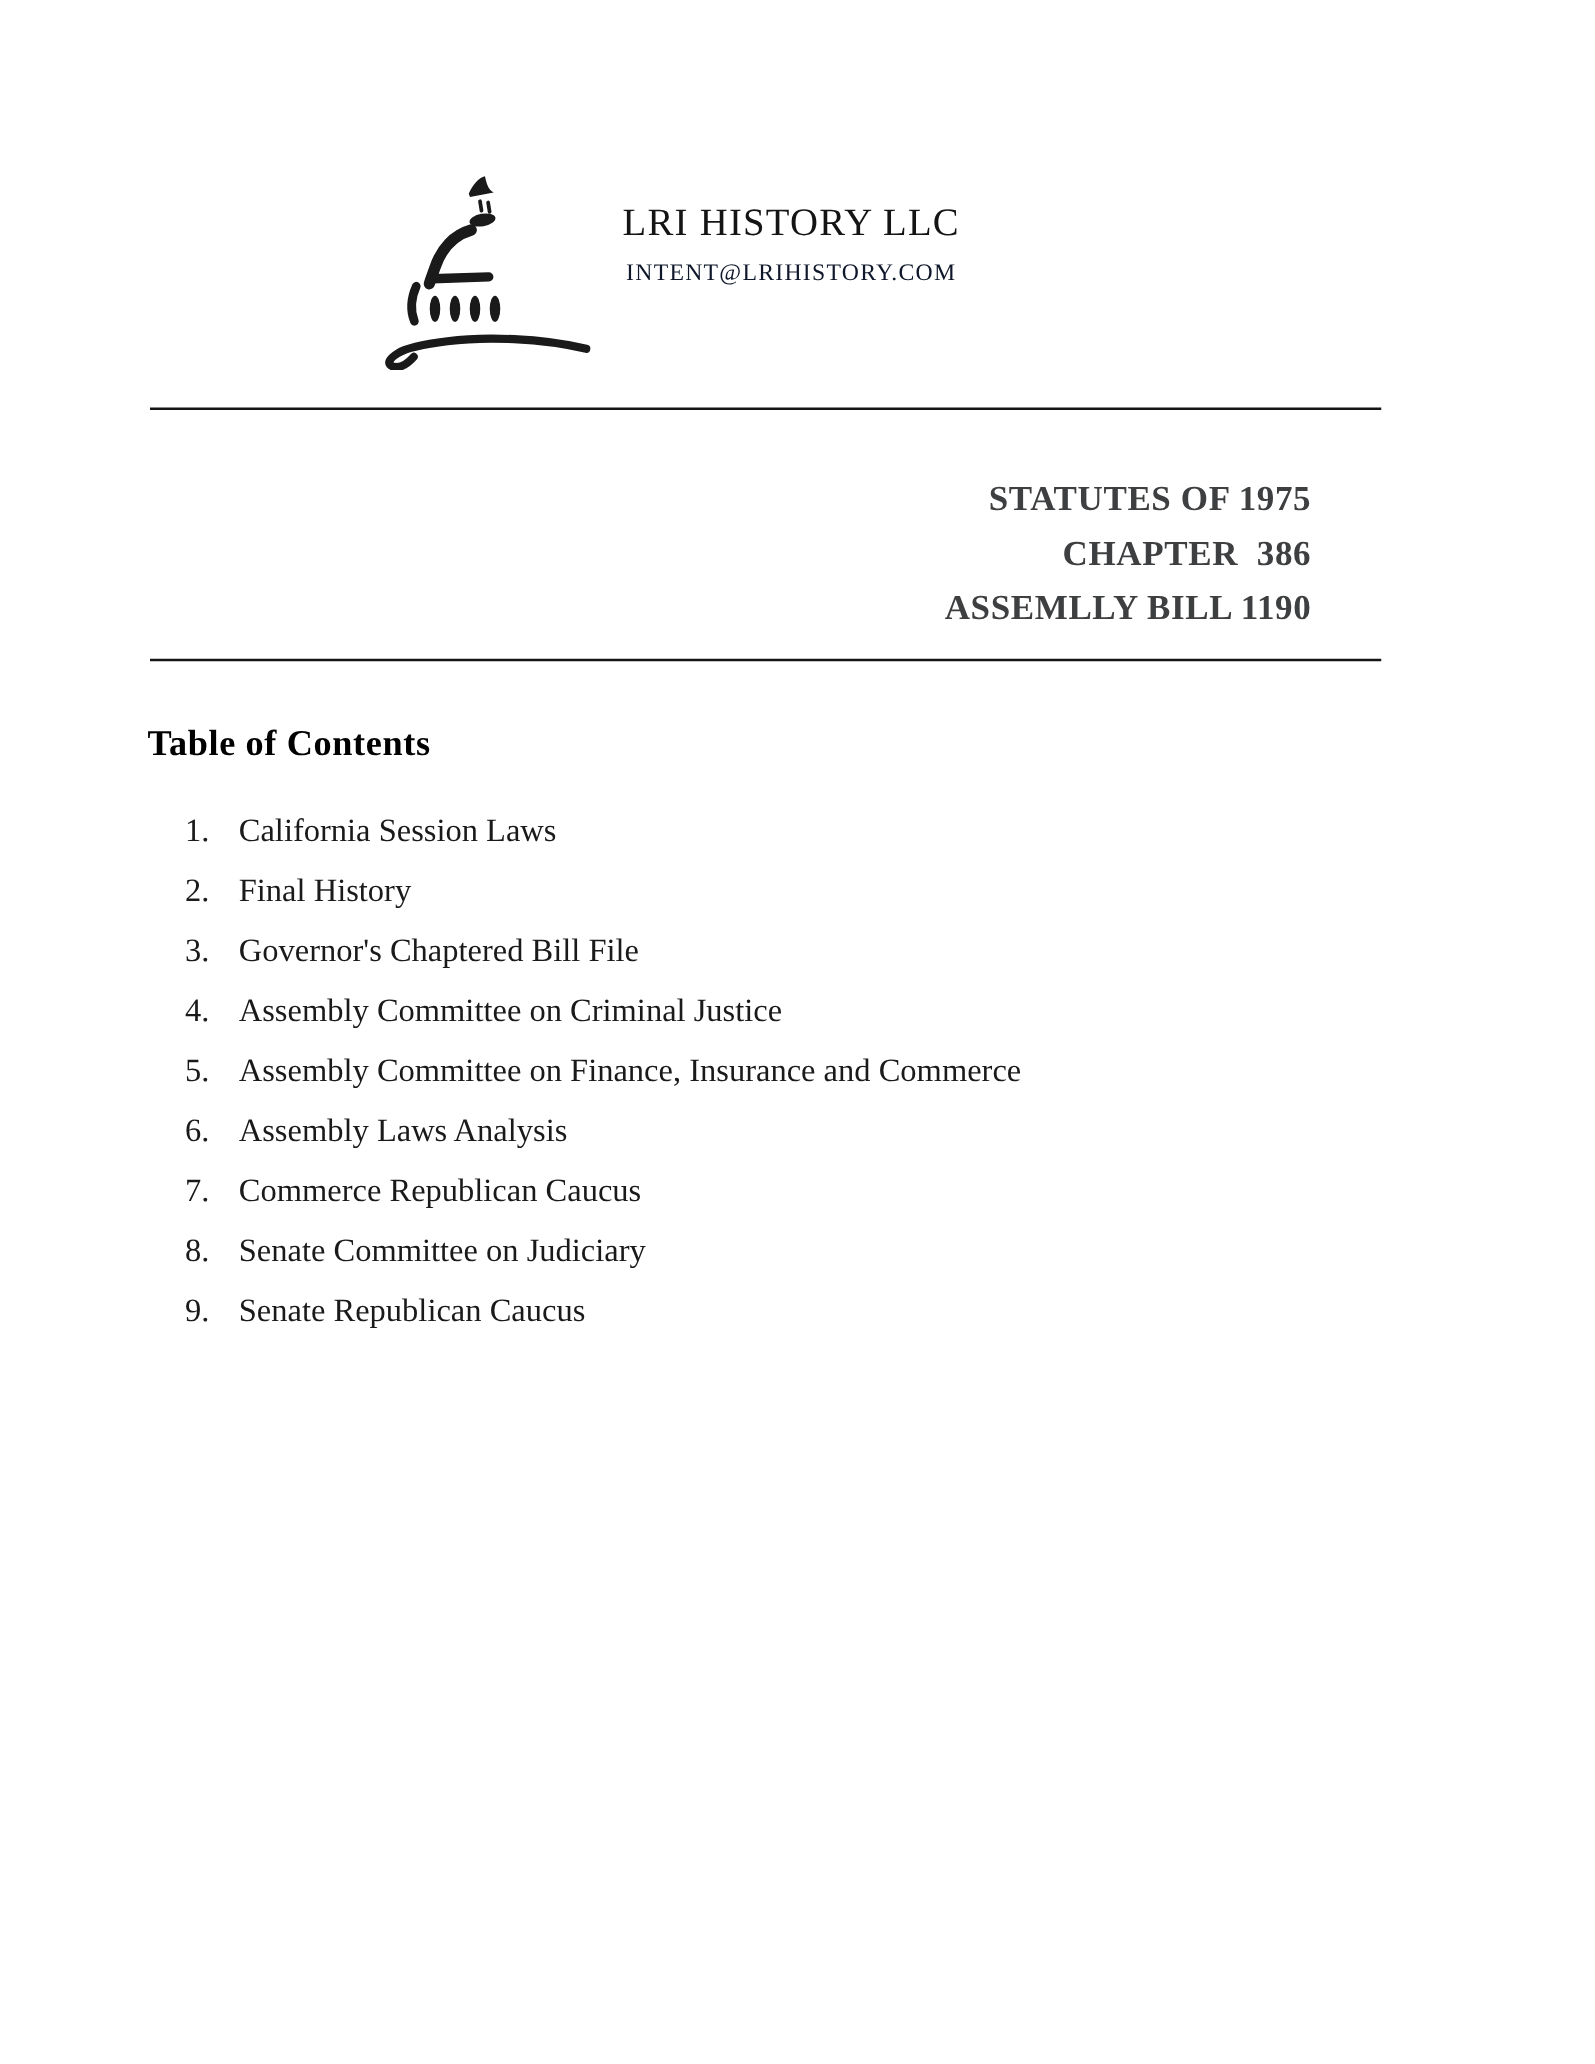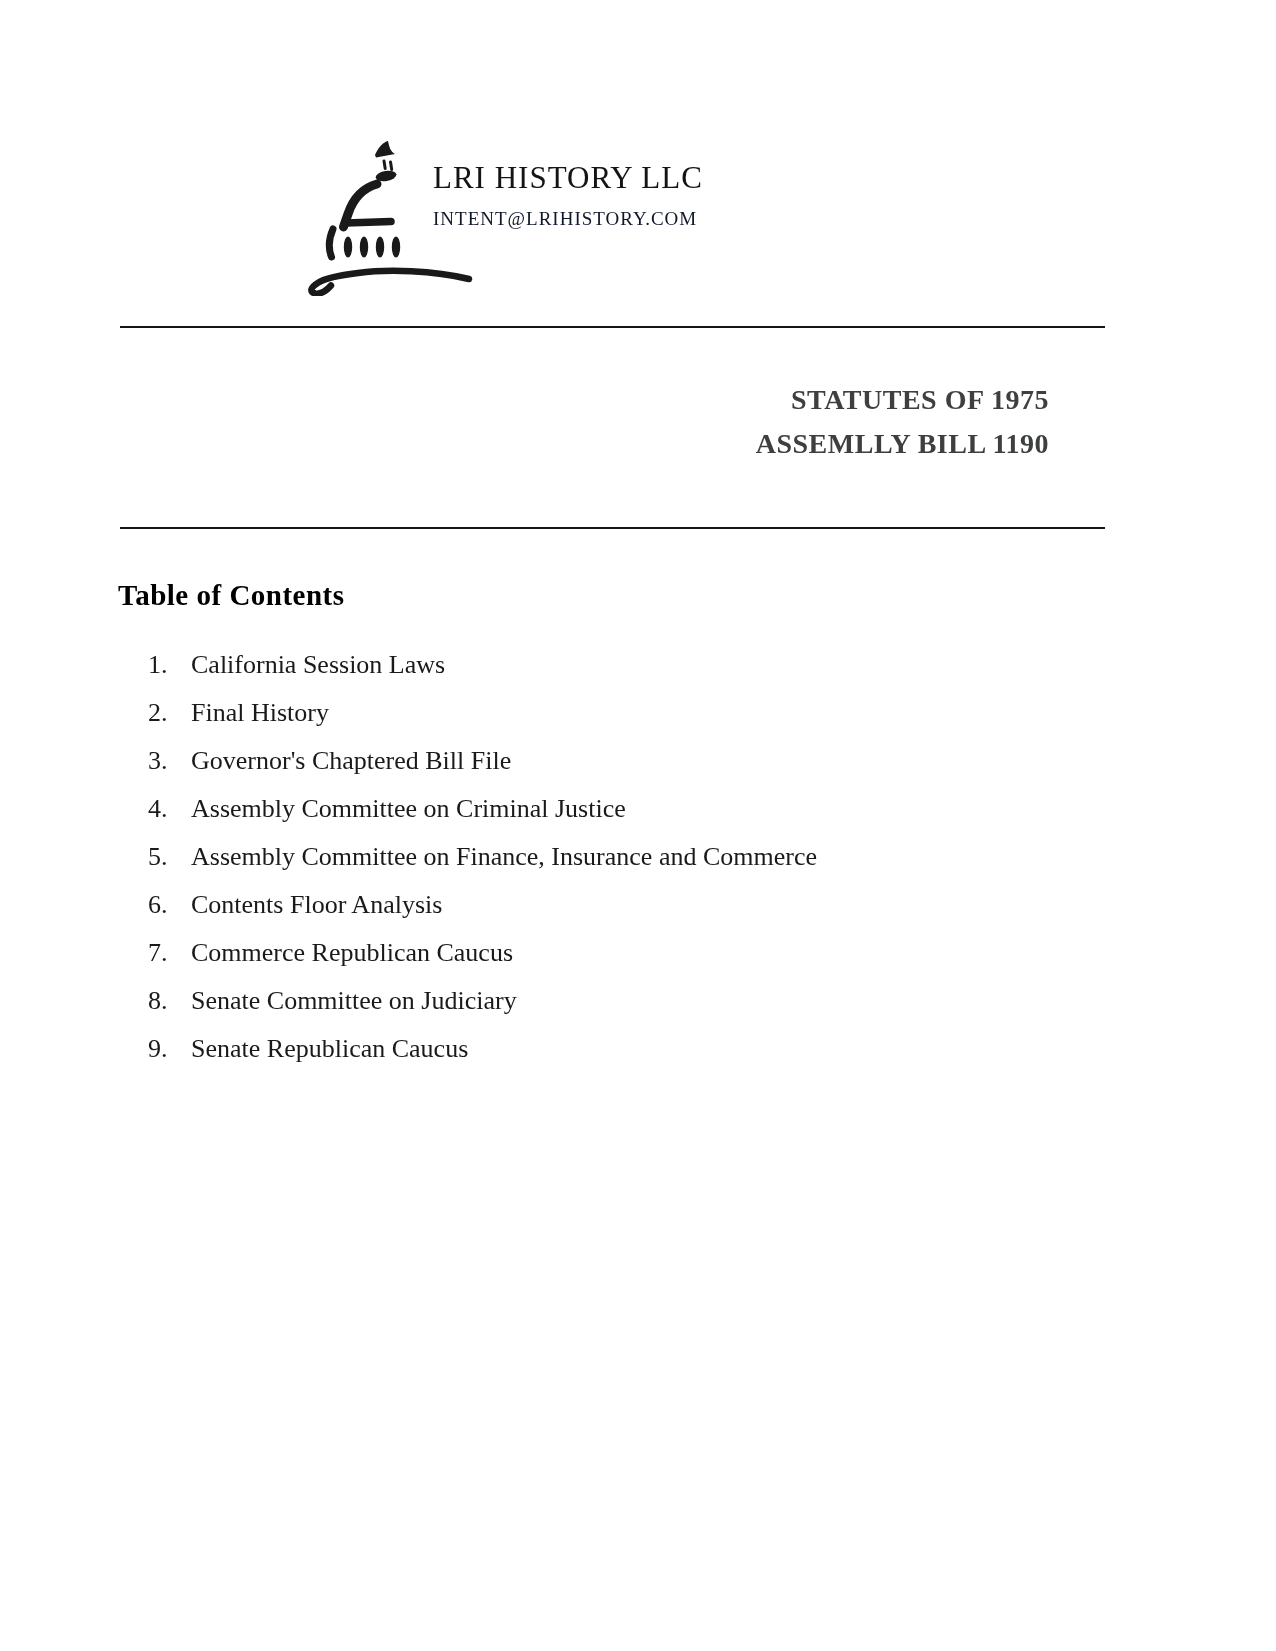--- a/index.html
+++ b/index.html
@@ -14,21 +14,21 @@
     background: #ffffff;
     overflow: hidden;
   }
   
   .logo {
     position: absolute; left: 293px; top: 126px;
     width: 182px; height: 170px;
   }
   .letterhead {
     position: absolute; left: 433px; top: 160px; width: 400px;
-    color: #1c1c1c;
+    text-align: center; color: #1c1c1c;
   }
   .company {
     font-size: 31px; line-height: 36px;
     letter-spacing: 1px; color: #141414;
   }
   .contact-line {
     font-size: 19px; line-height: 24px; margin-top: 11px;
     letter-spacing: 1px; color: #0f172a;
   }
   .contact-line.website { font-size: 18px; }
@@ -102,20 +102,21 @@
   <div class="letterhead">
     <div class="company">LRI HISTORY LLC</div>
     <div class="contact-line email">INTENT@LRIHISTORY.COM</div>
   </div>
 
   <div class="rule rule-top"></div>
   <div class="rule rule-bottom"></div>
 
   <div class="doc-info">
     <div>STATUTES OF 1975</div>
+    <div>CHAPTER  386</div>
     <div>ASSEMLLY BILL 1190</div>
   </div>
 
   <h1 class="toc-title">Table of Contents</h1>
 
   <ol class="toc-list">
     <li class="toc-item">
       <span class="toc-num">1.</span>
       <span class="toc-label">California Session Laws</span>
     </li>
@@ -130,21 +131,21 @@
     <li class="toc-item">
       <span class="toc-num">4.</span>
       <span class="toc-label">Assembly Committee on Criminal Justice</span>
     </li>
     <li class="toc-item">
       <span class="toc-num">5.</span>
       <span class="toc-label">Assembly Committee on Finance, Insurance and Commerce</span>
     </li>
     <li class="toc-item">
       <span class="toc-num">6.</span>
-      <span class="toc-label">Contents Floor Analysis</span>
+      <span class="toc-label">Assembly Laws Analysis</span>
     </li>
     <li class="toc-item">
       <span class="toc-num">7.</span>
       <span class="toc-label">Commerce Republican Caucus</span>
     </li>
     <li class="toc-item">
       <span class="toc-num">8.</span>
       <span class="toc-label">Senate Committee on Judiciary</span>
     </li>
     <li class="toc-item">

